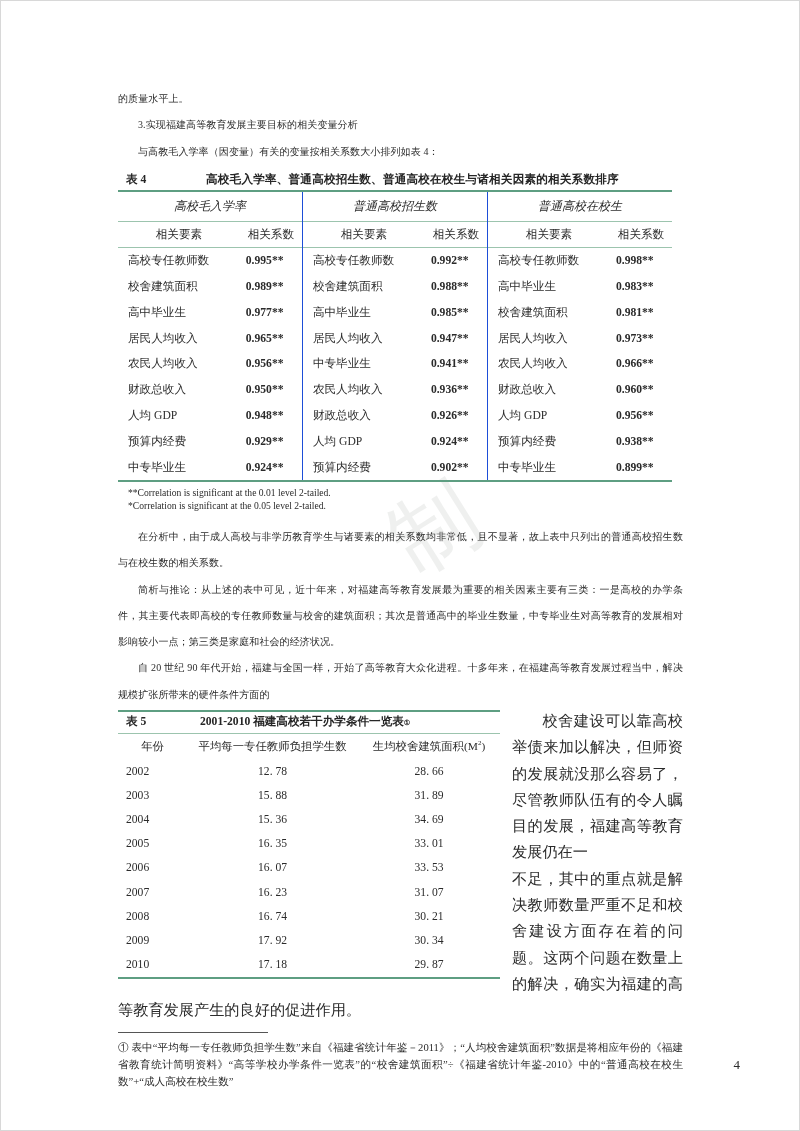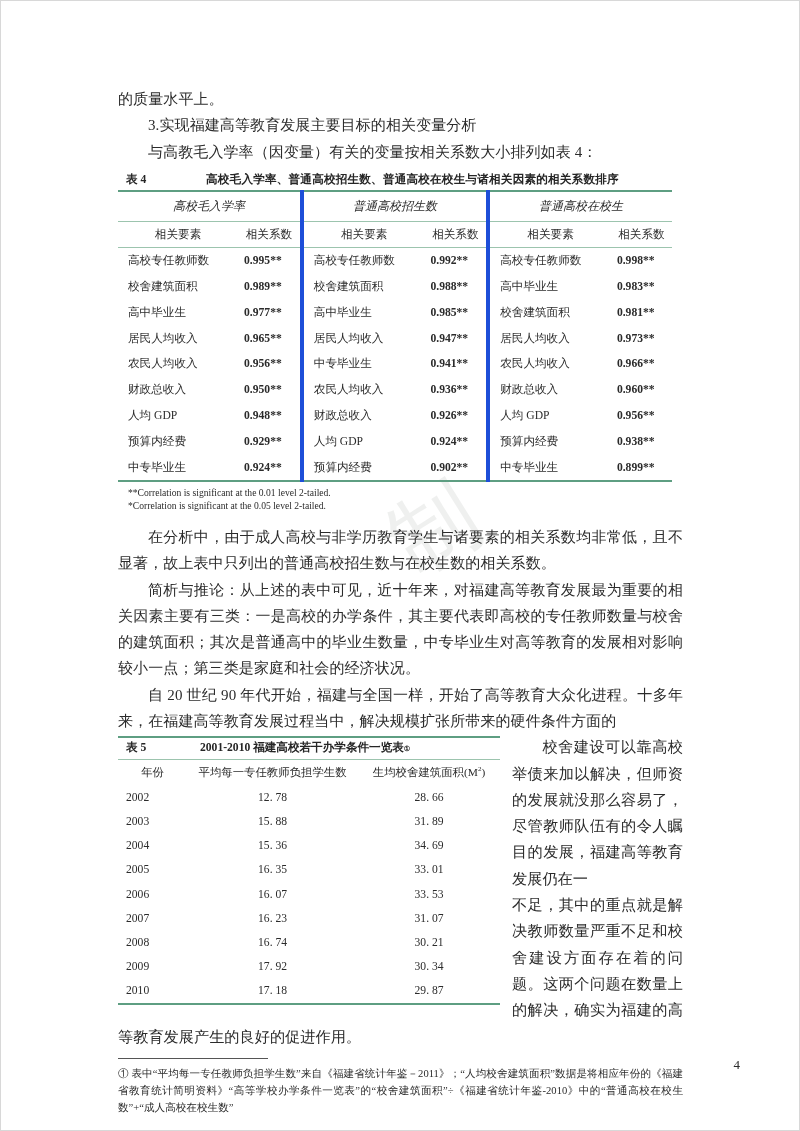--- a/index.html
+++ b/index.html
@@ -41,21 +41,21 @@
     pointer-events: none;
     user-select: none;
   }
   .content {
     position: absolute;
     left: 118px;
     top: 86px;
     width: 565px;
   }
   .para {
-    font-size: 15px;
+    font-size: 10px;
     line-height: 26.3px;
     color: #2b2b2b;
     text-align: justify;
     margin: 0;
     letter-spacing: 0.1px;
   }
   .indent2 { text-indent: 2em; }
 
   
   .tbl-caption {
@@ -80,21 +80,21 @@
     font-weight: normal;
   }
 
   #table4 {
     width: 554px;
     margin-left: 0;
   }
   #table4 .rule-top   { border-top: 2.2px solid #5e9e82; }
   #table4 .rule-mid   { border-top: 1px solid #9cc4ae; }
   #table4 .rule-bot   { border-bottom: 2.2px solid #5e9e82; }
-  #table4 .vdiv { border-left: 4px solid #1d4ed8; }
+  #table4 .vdiv { border-left: 1px solid #1d4ed8; }
 
   #table4 .grp-head td {
     text-align: center;
     padding: 6px 0 6px 0;
     font-size: 12px;
     font-style: italic;
   }
   #table4 .sub-head td {
     text-align: center;
     padding: 5px 0 5px 0;

